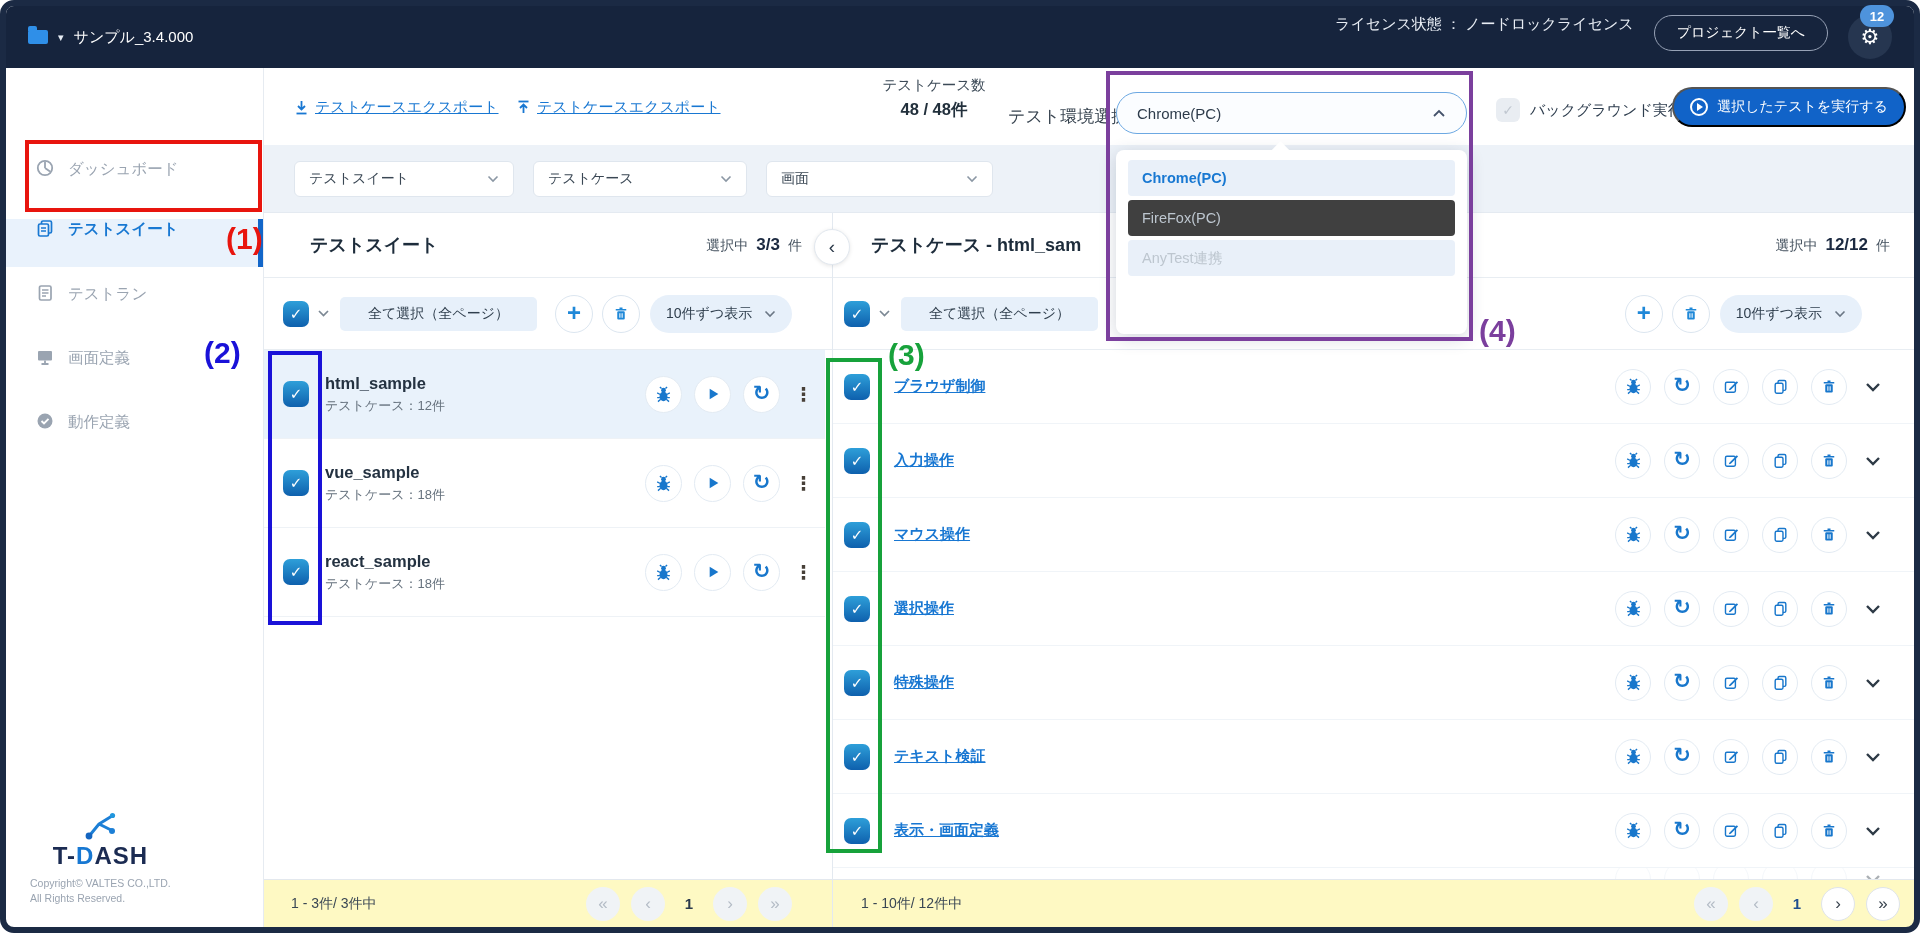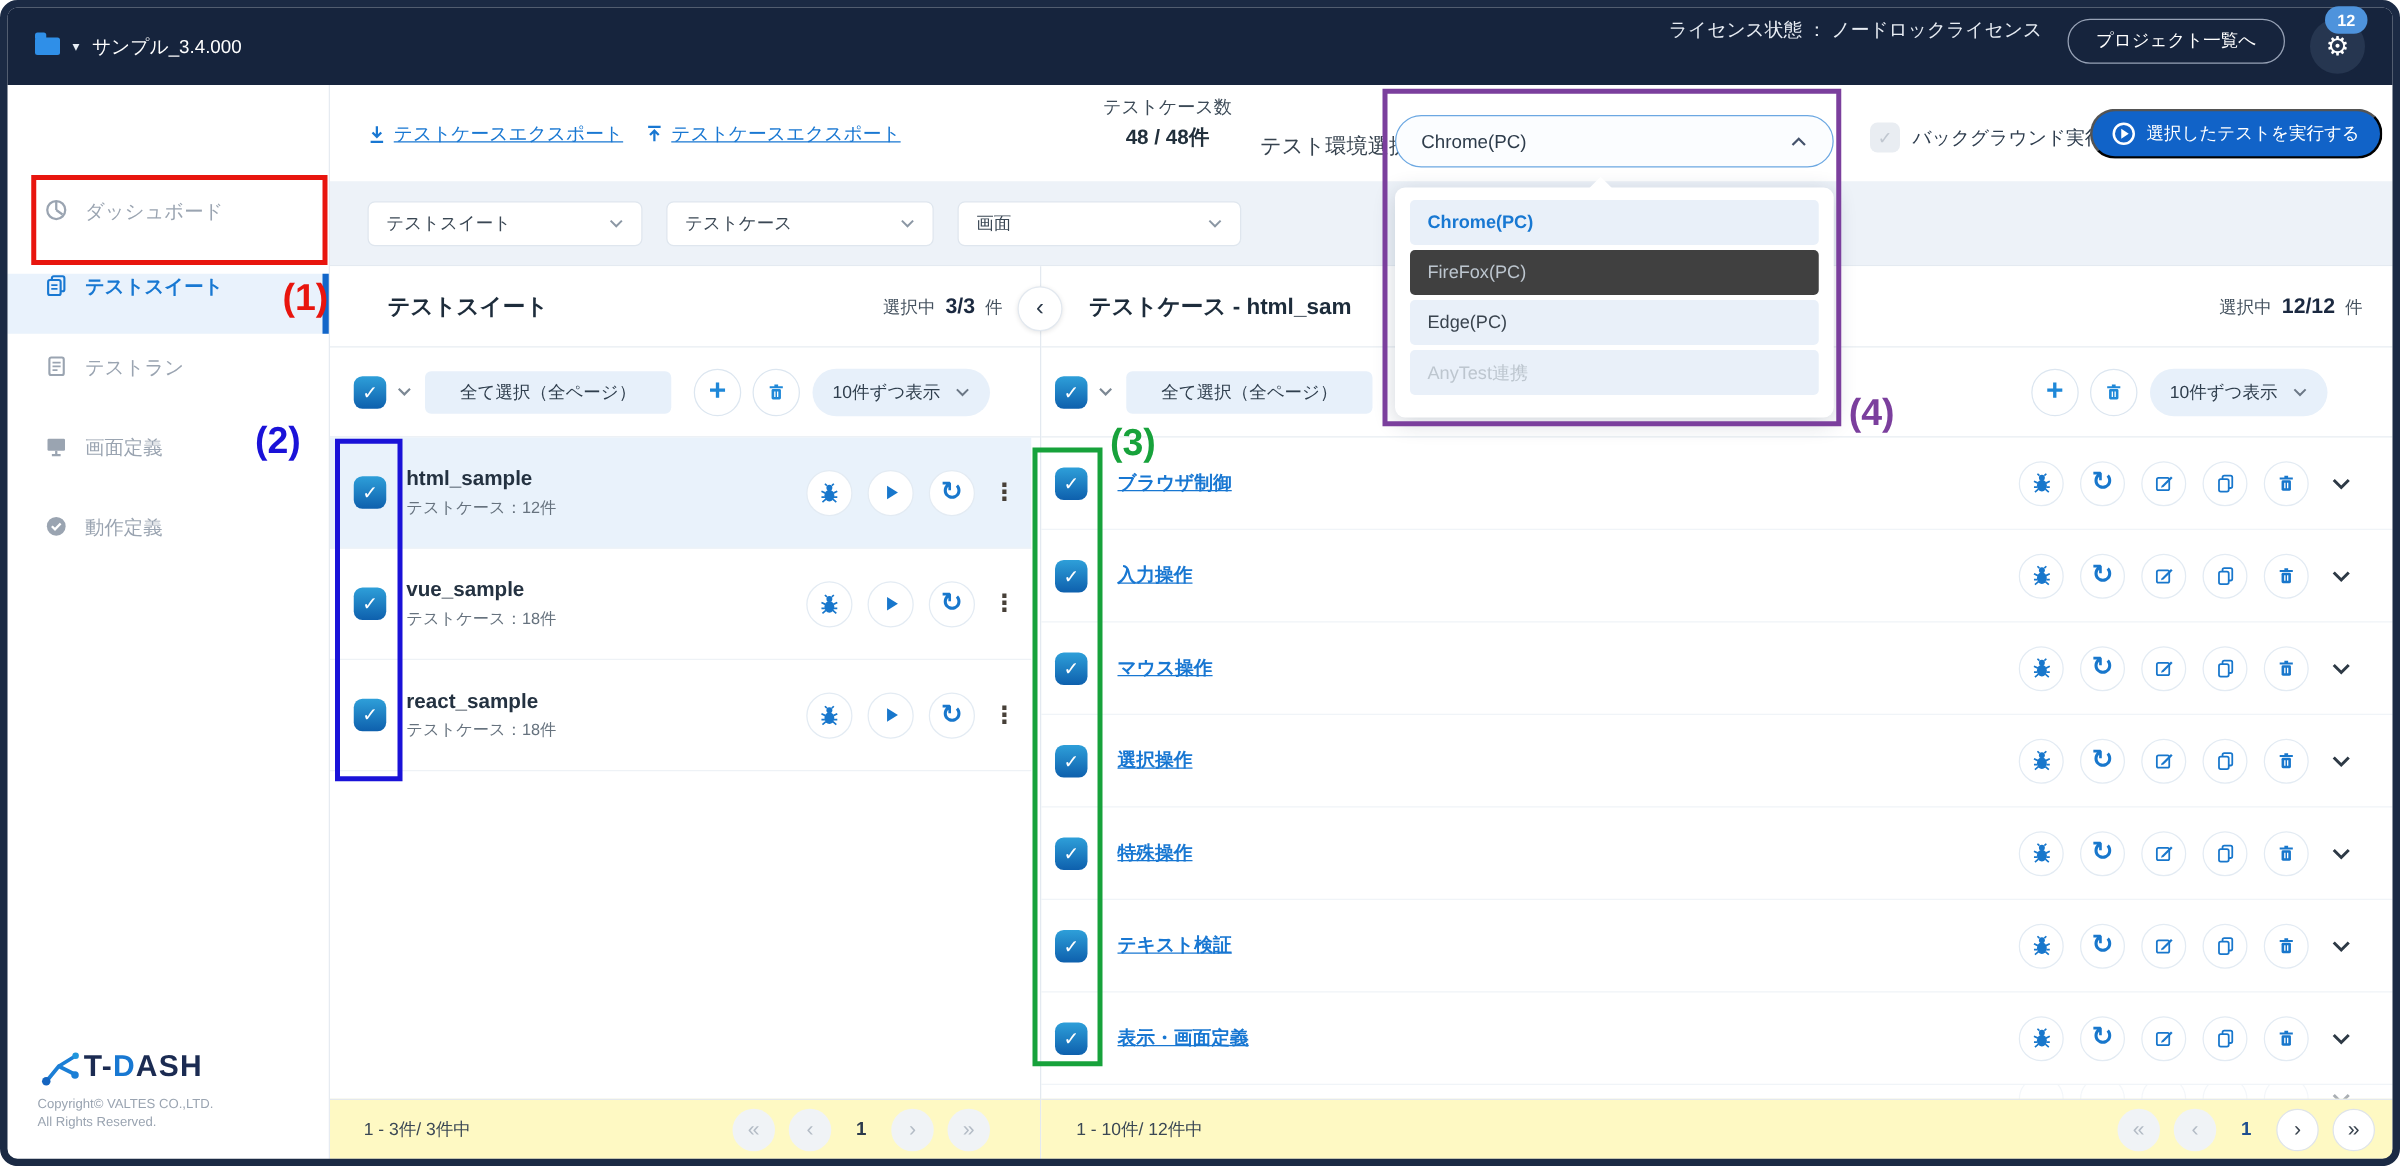--- a/index.html
+++ b/index.html
@@ -26,21 +26,21 @@
 
   
   .sidebar{position:absolute;left:6px;top:68px;width:257px;bottom:6px;background:#fff;border-right:1px solid #e6ebf1;z-index:5;}
   .snav{position:absolute;left:0;width:100%;height:48px;display:flex;align-items:flex-start;gap:14px;
         padding-left:30px;box-sizing:border-box;color:#9aa4b1;font-size:15.5px;}
   .snav svg{flex:0 0 auto;}
   .snav.active{background:#e9f2fc;color:#1878d2;font-weight:bold;}
   .snav.active::after{content:"";position:absolute;right:0;top:0;width:5px;height:100%;background:#1266c9;}
   .s1{top:91px}.s2{top:151px}.s3{top:216px}.s4{top:280px}.s5{top:344px}
   .logo-block{position:absolute;left:24px;bottom:20px;}
-  .logo-row{display:flex;align-items:center;gap:1px;}
+  .logo-row{display:flex;align-items:center;gap:1px;flex-direction:column;}
   .logo-text{font-size:24px;font-weight:bold;letter-spacing:1px;color:#1b2b52;}
   .logo-text .ld{color:#1878d2;}
   .copyright{font-size:10.5px;color:#9aa4b1;margin-top:6px;line-height:1.5;}
 
   
   .toolbar-top{position:absolute;left:264px;top:68px;width:1650px;height:77px;background:#fff;}
   .tlink{position:absolute;display:flex;align-items:center;gap:6px;color:#1877d2;font-size:15px;top:30px;}
   .tlink span{text-decoration:underline;}
   .tl-import{left:30px;} .tl-export{left:252px;}
   .case-count{position:absolute;left:580px;top:8px;width:180px;text-align:center;}
@@ -792,21 +792,20 @@
 </div>
 
 <div class="collapse">
   <span>‹</span>
 </div>
 
 <div class="envmenu">
   <div class="notch"></div>
   <div class="mitem m-sel">Chrome(PC)</div>
   <div class="mitem m-pink">FireFox(PC)</div>
-  <div class="mitem m-norm">Edge(PC)</div>
   <div class="mitem m-dis">AnyTest連携</div>
 </div>
 
 <div class="ann ann1"></div>
 <div class="ann ann2"></div>
 <div class="ann ann3"></div>
 <div class="ann ann4"></div>
 <div class="annlab lab1">(1)</div>
 <div class="annlab lab2">(2)</div>
 <div class="annlab lab3">(3)</div>

